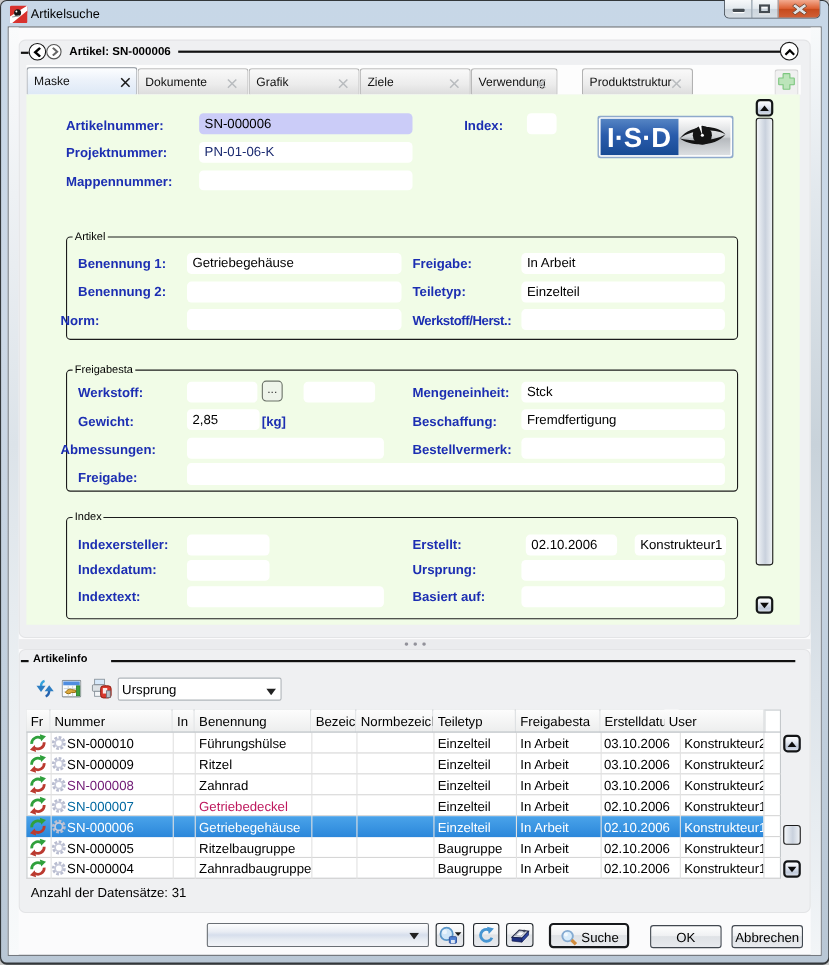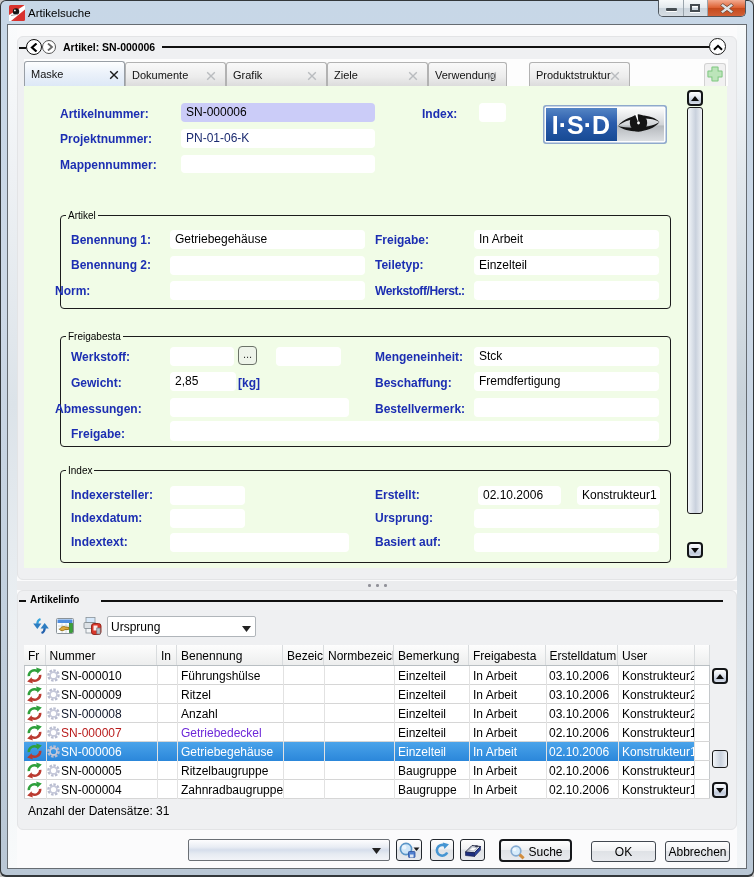--- a/index.html
+++ b/index.html
@@ -235,24 +235,24 @@
 </div>
 
 <div class="a" style="left:24px;top:645px;width:686px;height:154px;background:#fff;border:1px solid #c4c8cb"></div>
 
 <div class="hdr" style="left:24px;width:21.5px">Fr</div>
 <div class="hdr" style="left:45.5px;width:111.5px">Nummer</div>
 <div class="hdr" style="left:157px;width:20px">In</div>
 <div class="hdr" style="left:177px;width:106px">Benennung</div>
 <div class="hdr" style="left:283px;width:41px">Bezeichnung</div>
 <div class="hdr" style="left:324px;width:70px">Normbezeichnung</div>
-<div class="hdr" style="left:394px;width:75px">Bemerkung</div>
+<div class="hdr" style="left:394px;width:75px">Teiletyp</div>
 <div class="hdr" style="left:469px;width:76.5px">Freigabesta</div>
 <div class="hdr" style="left:545.5px;width:72.5px">Erstelldatum</div>
-<div class="hdr" style="left:618px;width:92px">User</div>
+<div class="hdr" style="left:604px;width:92px">User</div>
 <div class="a" style="left:24px;top:666px;width:686px;height:19px;border-bottom:1px solid #d6d6d6">
  <div class="a" style="left:0;top:0;width:17px;height:17px">
       <svg style="position:absolute;left:2px;top:1px" width="17" height="17" viewBox="0 0 17 17">
         <path d="M2.8 9.2 A5.6 5.6 0 0 1 11.5 4.2" fill="none" stroke="#2fa03c" stroke-width="2.5"></path>
         <polygon points="10.2,0.4 15.8,2.4 11.4,6.8" fill="#2fa03c"></polygon>
         <path d="M14.2 7.8 A5.6 5.6 0 0 1 5.5 12.8" fill="none" stroke="#bb3a30" stroke-width="2.5"></path>
         <polygon points="6.8,16.6 1.2,14.6 5.6,10.2" fill="#bb3a30"></polygon>
       </svg>
     </div>
  <div class="a" style="left:21px;top:0;width:15px;height:15px">
@@ -298,44 +298,44 @@
         <path d="M14.2 7.8 A5.6 5.6 0 0 1 5.5 12.8" fill="none" stroke="#bb3a30" stroke-width="2.5"></path>
         <polygon points="6.8,16.6 1.2,14.6 5.6,10.2" fill="#bb3a30"></polygon>
       </svg>
     </div>
  <div class="a" style="left:21px;top:0;width:15px;height:15px">
       <svg style="position:absolute;left:1px;top:2px" width="15" height="15" viewBox="0 0 15 15">
         <circle cx="7.5" cy="7.5" r="5" fill="none" stroke="#b9bdd0" stroke-width="2.6" stroke-dasharray="2.4 1.4"></circle>
         <circle cx="7.5" cy="7.5" r="3.4" fill="none" stroke="#c6c9da" stroke-width="1.6"></circle>
       </svg>
     </div>
- <div class="cell" style="left:37px;width:95px;color:#0f172a">SN-000008</div>
- <div class="cell" style="left:157px;width:105px;color:#000">Anzahl</div>
+ <div class="cell" style="left:37px;width:95px;color:#701a75">SN-000008</div>
+ <div class="cell" style="left:157px;width:105px;color:#000">Zahnrad</div>
  <div class="cell" style="left:374px;width:74px;color:#000">Einzelteil</div>
  <div class="cell" style="left:449px;width:75px;color:#000">In Arbeit</div>
  <div class="cell" style="left:525px;width:71px;color:#000">03.10.2006</div>
  <div class="cell" style="left:598px;width:72px;color:#000">Konstrukteur2</div>
 </div>
 <div class="a" style="left:24px;top:723px;width:686px;height:19px;border-bottom:1px solid #d6d6d6">
  <div class="a" style="left:0;top:0;width:17px;height:17px">
       <svg style="position:absolute;left:2px;top:1px" width="17" height="17" viewBox="0 0 17 17">
         <path d="M2.8 9.2 A5.6 5.6 0 0 1 11.5 4.2" fill="none" stroke="#2fa03c" stroke-width="2.5"></path>
         <polygon points="10.2,0.4 15.8,2.4 11.4,6.8" fill="#2fa03c"></polygon>
         <path d="M14.2 7.8 A5.6 5.6 0 0 1 5.5 12.8" fill="none" stroke="#bb3a30" stroke-width="2.5"></path>
         <polygon points="6.8,16.6 1.2,14.6 5.6,10.2" fill="#bb3a30"></polygon>
       </svg>
     </div>
  <div class="a" style="left:21px;top:0;width:15px;height:15px">
       <svg style="position:absolute;left:1px;top:2px" width="15" height="15" viewBox="0 0 15 15">
         <circle cx="7.5" cy="7.5" r="5" fill="none" stroke="#b9bdd0" stroke-width="2.6" stroke-dasharray="2.4 1.4"></circle>
         <circle cx="7.5" cy="7.5" r="3.4" fill="none" stroke="#c6c9da" stroke-width="1.6"></circle>
       </svg>
     </div>
- <div class="cell" style="left:37px;width:95px;color:#b91c1c">SN-000007</div>
- <div class="cell" style="left:157px;width:105px;color:#6d28d9">Getriebedeckel</div>
+ <div class="cell" style="left:37px;width:95px;color:#0369a1">SN-000007</div>
+ <div class="cell" style="left:157px;width:105px;color:#be185d">Getriebedeckel</div>
  <div class="cell" style="left:374px;width:74px;color:#000">Einzelteil</div>
  <div class="cell" style="left:449px;width:75px;color:#000">In Arbeit</div>
  <div class="cell" style="left:525px;width:71px;color:#000">02.10.2006</div>
  <div class="cell" style="left:598px;width:72px;color:#000">Konstrukteur1</div>
 </div>
 <div class="a" style="left:24px;top:742px;width:686px;height:19px;border-bottom:1px solid #d6d6d6">
     <div style="position:absolute;left:0;top:0;width:670px;height:19px;background:linear-gradient(180deg,#4aa3ea,#2b87da)"></div>
  <div class="a" style="left:0;top:0;width:17px;height:17px">
       <svg style="position:absolute;left:2px;top:1px" width="17" height="17" viewBox="0 0 17 17">
         <path d="M2.8 9.2 A5.6 5.6 0 0 1 11.5 4.2" fill="none" stroke="#2fa03c" stroke-width="2.5"></path>

